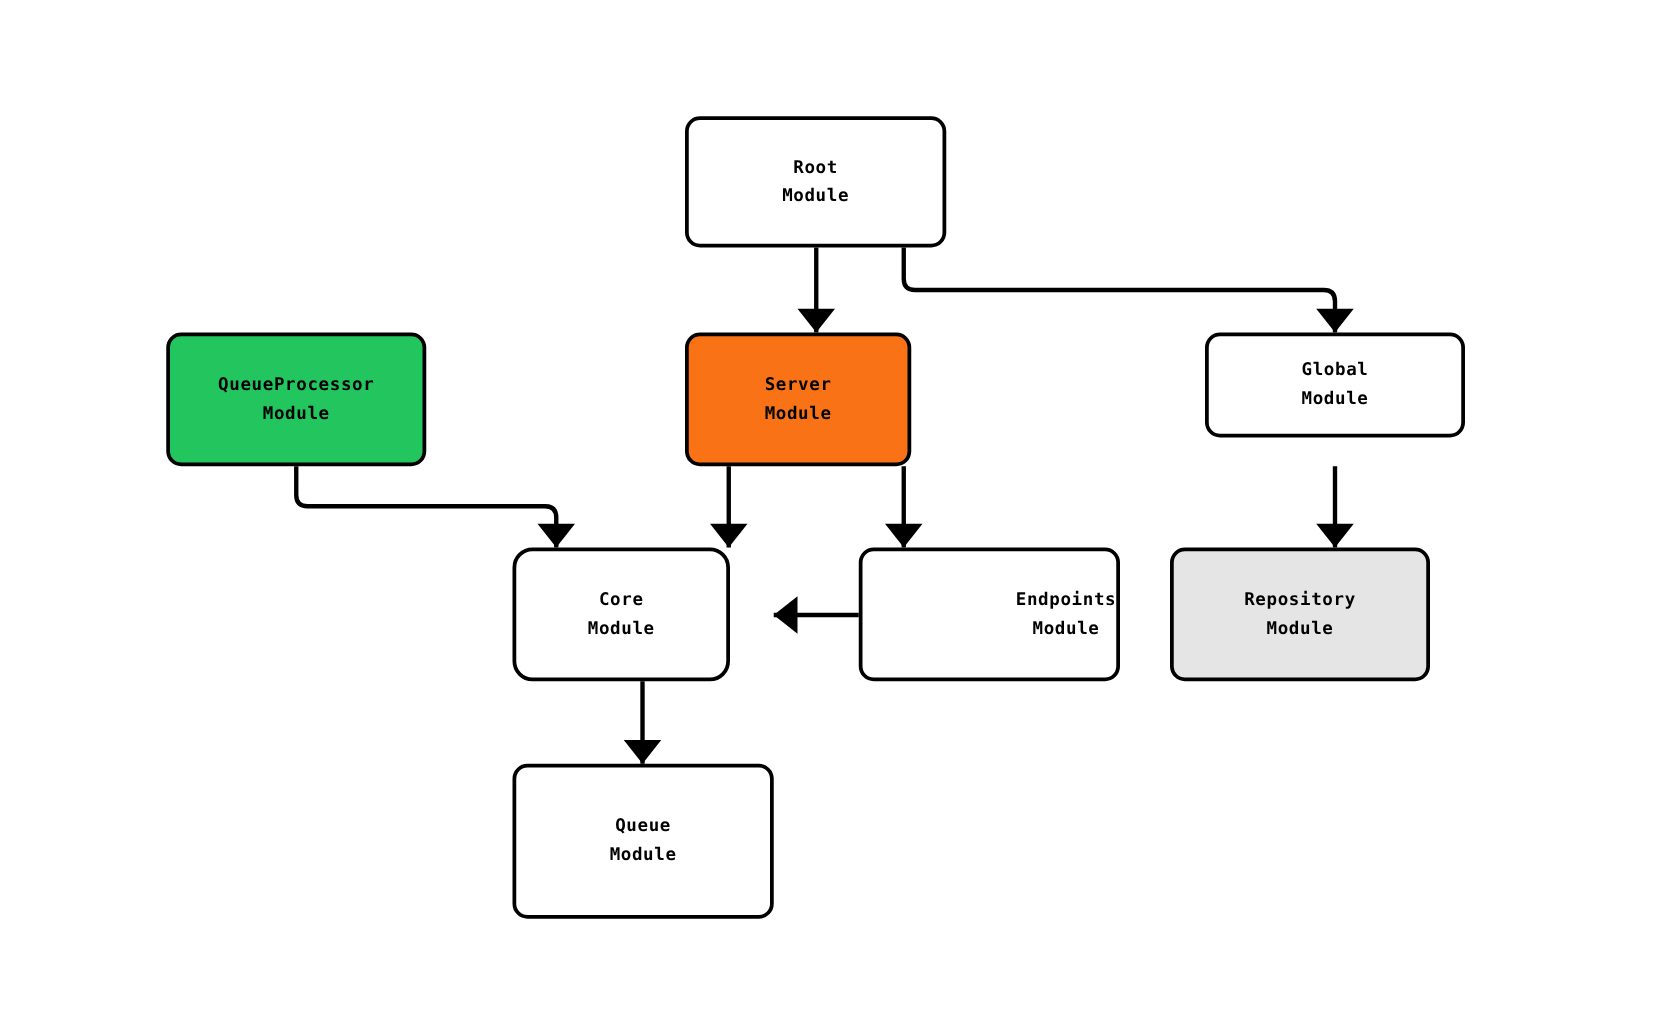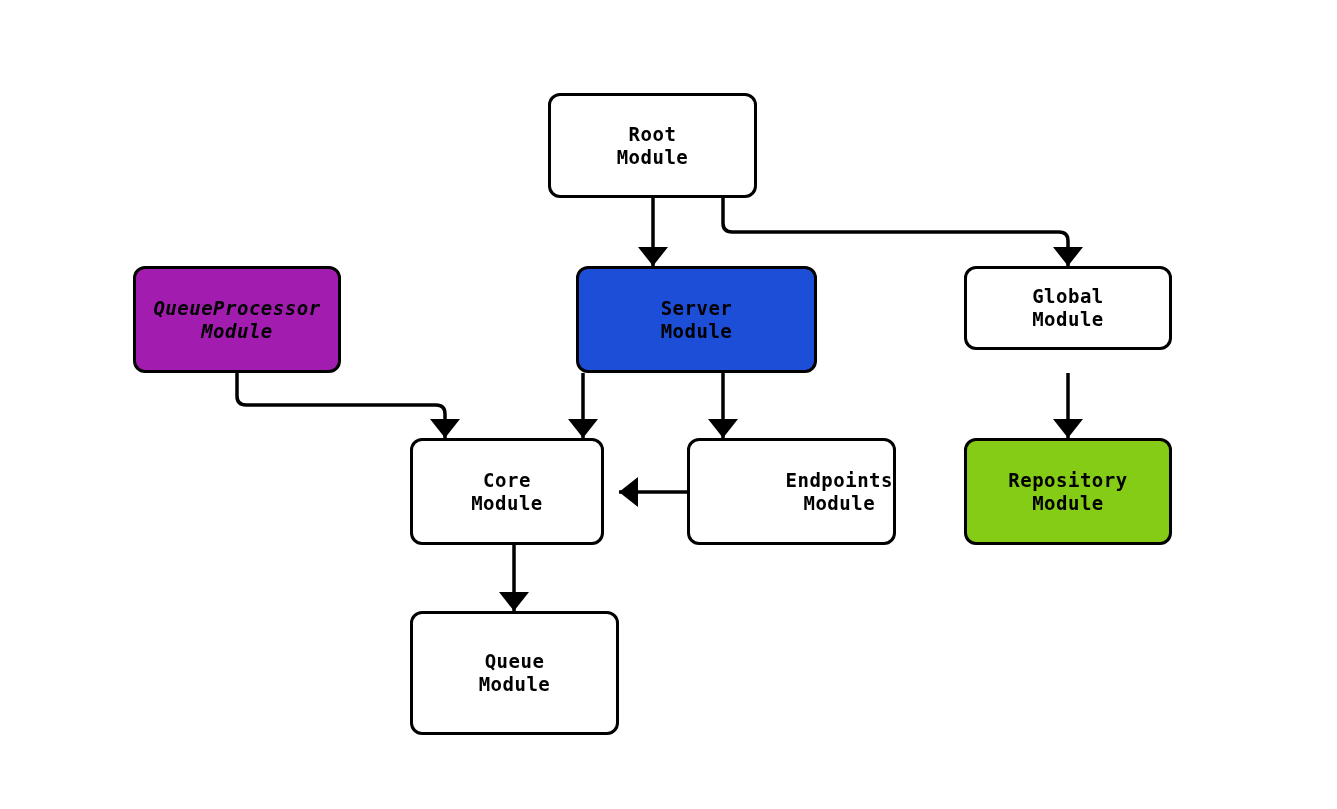--- a/index.html
+++ b/index.html
@@ -30,21 +30,21 @@
     border: 3px solid #000000;
     border-radius: 12px;
     display: flex;
     align-items: center;
     justify-content: center;
     text-align: center;
   }
   .node-label {
     white-space: pre-line;
     font-weight: bold;
-    font-size: 19px;
+    font-size: 14px;
     line-height: 23px;
     color: #000000;
     letter-spacing: 0.5px;
   }
   .edge-path {
     fill: none;
     stroke: #000000;
     stroke-width: 3.5;
   }
   .edge-arrowhead {
@@ -73,46 +73,46 @@
       <polygon points="1068,438 1053,419 1083,419" class="edge-arrowhead" fill="#000000"></polygon>
       <path d="M514,545 L514,611" class="edge-path" stroke="#000000"></path>
       <polygon points="514,611 499,592 529,592" class="edge-arrowhead" fill="#000000"></polygon>
     </svg>
 
   <div class="node" style="left: 548px; top: 93px; width: 209px; height: 105px; background: rgb(255, 255, 255); border-color: rgb(0, 0, 0);">
     <span class="node-label">Root
 Module</span>
   </div>
 
-  <div class="node" style="left: 133px; top: 266px; width: 208px; height: 107px; background: #a21caf; border-color: rgb(0, 0, 0); font-style: italic;">
+  <div class="node" style="left: 133px; top: 266px; width: 208px; height: 107px; background: #22c55e; border-color: rgb(0, 0, 0);">
     <span class="node-label">QueueProcessor
 Module</span>
   </div>
 
-  <div class="node" style="left: 576px; top: 266px; width: 241px; height: 107px; background: #1d4ed8; border-color: rgb(0, 0, 0);">
+  <div class="node" style="left: 548px; top: 266px; width: 181px; height: 107px; background: #f97316; border-color: rgb(0, 0, 0);">
     <span class="node-label">Server
 Module</span>
   </div>
 
   <div class="node" style="left: 964px; top: 266px; width: 208px; height: 84px; background: rgb(255, 255, 255); border-color: rgb(0, 0, 0);">
     <span class="node-label">Global
 Module</span>
   </div>
 
-  <div class="node" style="left: 410px; top: 438px; width: 194px; height: 107px; background: rgb(255, 255, 255); border-color: rgb(0, 0, 0);">
+  <div class="node" style="left: 410px; top: 438px; width: 174px; height: 107px; background: rgb(255, 255, 255); border-color: rgb(0, 0, 0); border-radius: 16px;">
     <span class="node-label">Core
 Module</span>
   </div>
 
   <div class="node" style="left: 687px; top: 438px; width: 209px; height: 107px; background: rgb(255, 255, 255); border-color: rgb(0, 0, 0); justify-content: flex-end;">
     <span class="node-label">Endpoints
 Module</span>
   </div>
 
-  <div class="node" style="left: 964px; top: 438px; width: 208px; height: 107px; background: #84cc16; border-color: rgb(0, 0, 0);">
+  <div class="node" style="left: 936px; top: 438px; width: 208px; height: 107px; background: #e5e5e5; border-color: rgb(0, 0, 0);">
     <span class="node-label">Repository
 Module</span>
   </div>
 
   <div class="node" style="left: 410px; top: 611px; width: 209px; height: 124px; background: rgb(255, 255, 255); border-color: rgb(0, 0, 0);">
     <span class="node-label">Queue
 Module</span>
   </div>
 </div>
 

